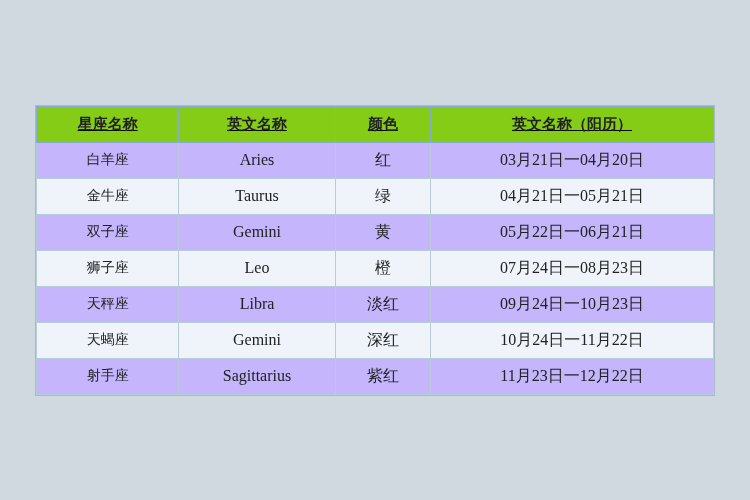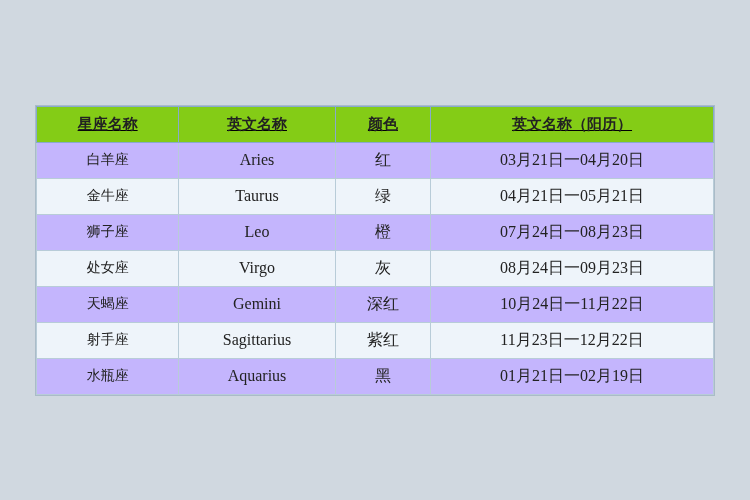--- a/index.html
+++ b/index.html
@@ -87,44 +87,44 @@
           <td>红</td>
           <td>03月21日一04月20日</td>
         </tr>
         <tr>
           <td>金牛座</td>
           <td>Taurus</td>
           <td>绿</td>
           <td>04月21日一05月21日</td>
         </tr>
         <tr>
+          <td>双子座</td>
+          <td>Gemini</td>
+          <td>黄</td>
+          <td>05月22日一06月21日</td>
+        </tr>
+        <tr>
           <td>狮子座</td>
           <td>Leo</td>
           <td>橙</td>
           <td>07月24日一08月23日</td>
         </tr>
         <tr>
-          <td>处女座</td>
-          <td>Virgo</td>
-          <td>灰</td>
-          <td>08月24日一09月23日</td>
+          <td>天秤座</td>
+          <td>Libra</td>
+          <td>淡红</td>
+          <td>09月24日一10月23日</td>
         </tr>
         <tr>
           <td>天蝎座</td>
           <td>Gemini</td>
           <td>深红</td>
           <td>10月24日一11月22日</td>
         </tr>
         <tr>
           <td>射手座</td>
           <td>Sagittarius</td>
           <td>紫红</td>
           <td>11月23日一12月22日</td>
         </tr>
-        <tr>
-          <td>水瓶座</td>
-          <td>Aquarius</td>
-          <td>黑</td>
-          <td>01月21日一02月19日</td>
-        </tr>
       </tbody>
   </table>
 </div>
 
 </body></html>

